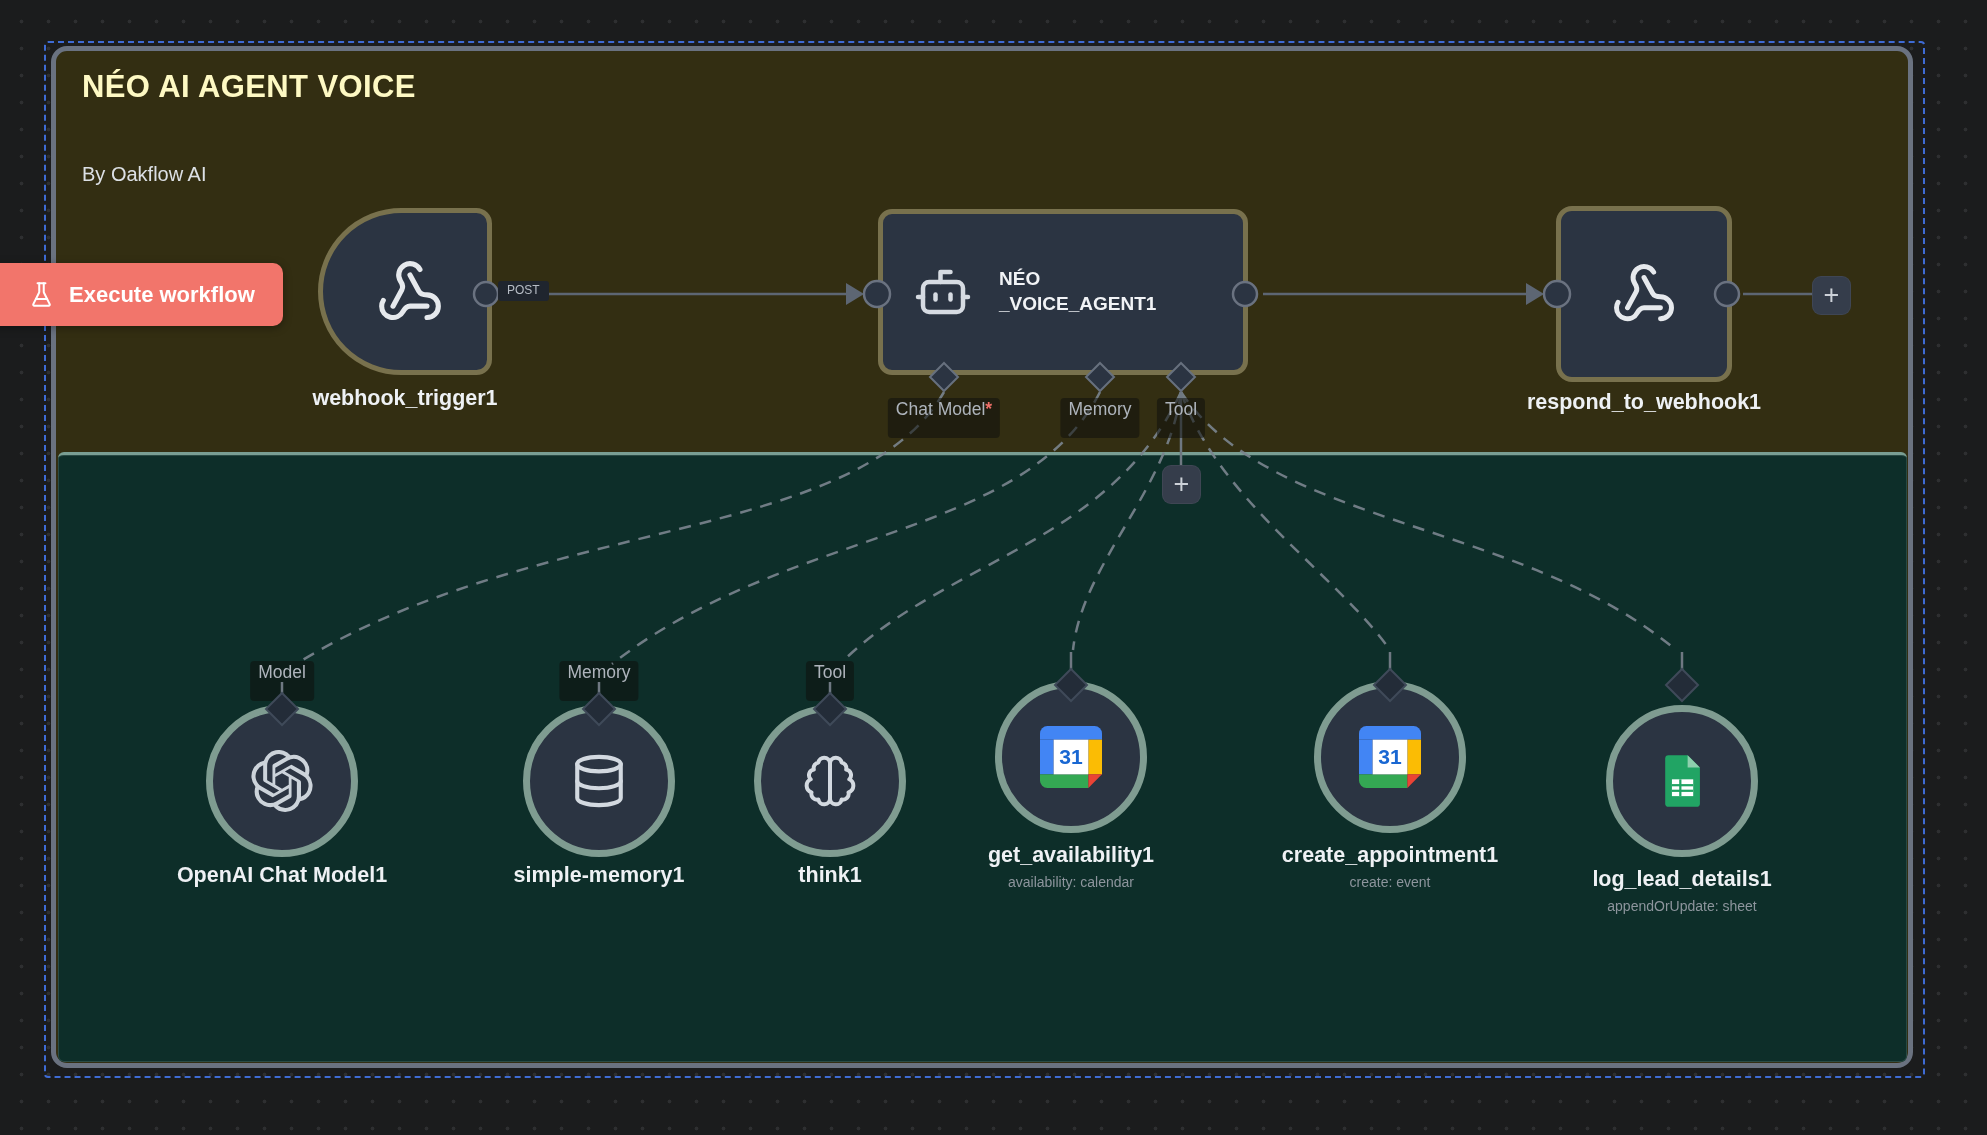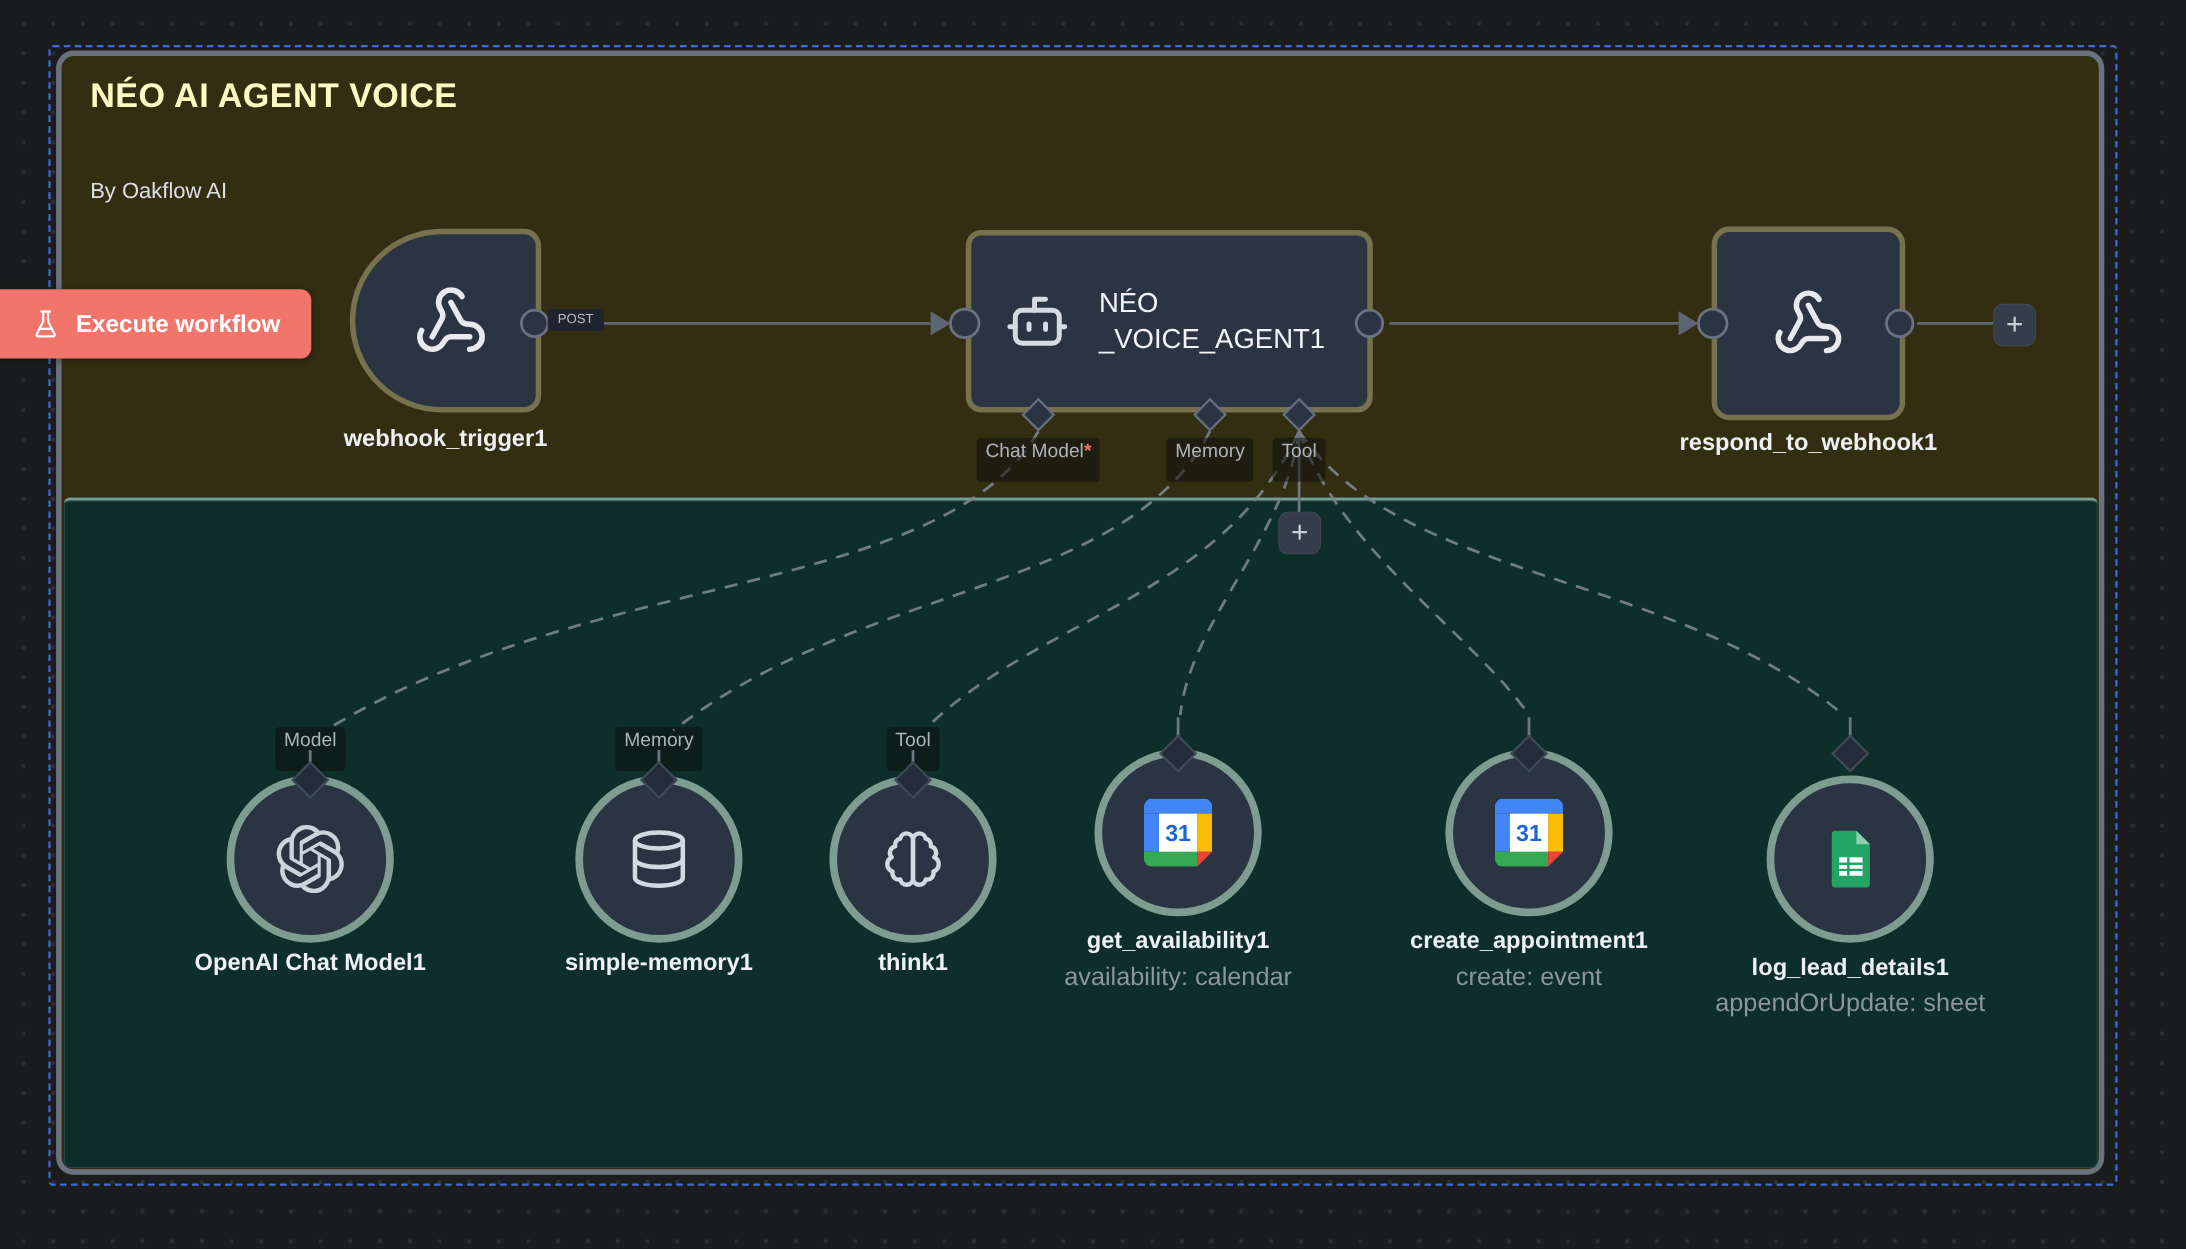--- a/index.html
+++ b/index.html
@@ -18,24 +18,24 @@
   .teal{position:absolute;left:58px;top:452px;width:1849px;height:607px;background:#0d2e29;
     border-radius:6px;border-top:3px solid rgba(141,178,166,.85);
     box-shadow:inset 0 0 0 1px rgba(141,178,166,.22);z-index:2;}
   svg.wires{position:absolute;left:0;top:0;z-index:6;pointer-events:none;}
   .node{position:absolute;background:#2b3442;border:5px solid #78714d;box-sizing:border-box;
     z-index:5;display:flex;align-items:center;justify-content:center;}
   .node-trigger{left:318px;top:208px;width:174px;height:167px;border-radius:86px 16px 16px 86px;padding-left:10px;}
   .node-agent{left:878px;top:209px;width:370px;height:166px;border-radius:14px;
     justify-content:flex-start;padding-left:30px;gap:26px;}
   .node-respond{left:1556px;top:206px;width:176px;height:176px;border-radius:16px;}
-  .agent-text{font-size:25px;font-weight:400;color:#f1f3f6;line-height:1.3;white-space:nowrap;}
+  .agent-text{font-size:19px;font-weight:700;color:#f1f3f6;line-height:1.3;white-space:nowrap;}
   .nlabel{position:absolute;transform:translateX(-50%);font-size:21.5px;font-weight:600;
     color:#eef1f4;white-space:nowrap;z-index:5;}
-  .sublabel{position:absolute;transform:translateX(-50%);font-size:23px;color:#8d959d;
+  .sublabel{position:absolute;transform:translateX(-50%);font-size:14px;color:#8d959d;
     white-space:nowrap;z-index:5;}
   .chip{position:absolute;transform:translateX(-50%);font-size:17.5px;color:#aeb4bc;
     background:rgba(15,17,13,.55);padding:1px 8px 18px;border-radius:4px;white-space:nowrap;z-index:7;}
   .chip .req{color:#ee6f68;font-weight:700;}
   .post-chip{position:absolute;left:498px;top:281px;font-size:12px;color:#b7bdc5;
     background:#1f252e;padding:2px 9px 4px;border-radius:3px;z-index:7;}
   .subnode{position:absolute;width:152px;z-index:5;}
   .subnode .ring{width:152px;height:152px;border:7px solid #7f9c91;border-radius:50%;
     background:#2b3442;box-sizing:border-box;display:flex;align-items:center;justify-content:center;}
   .subnode .chip{left:76px;top:-44px;}

